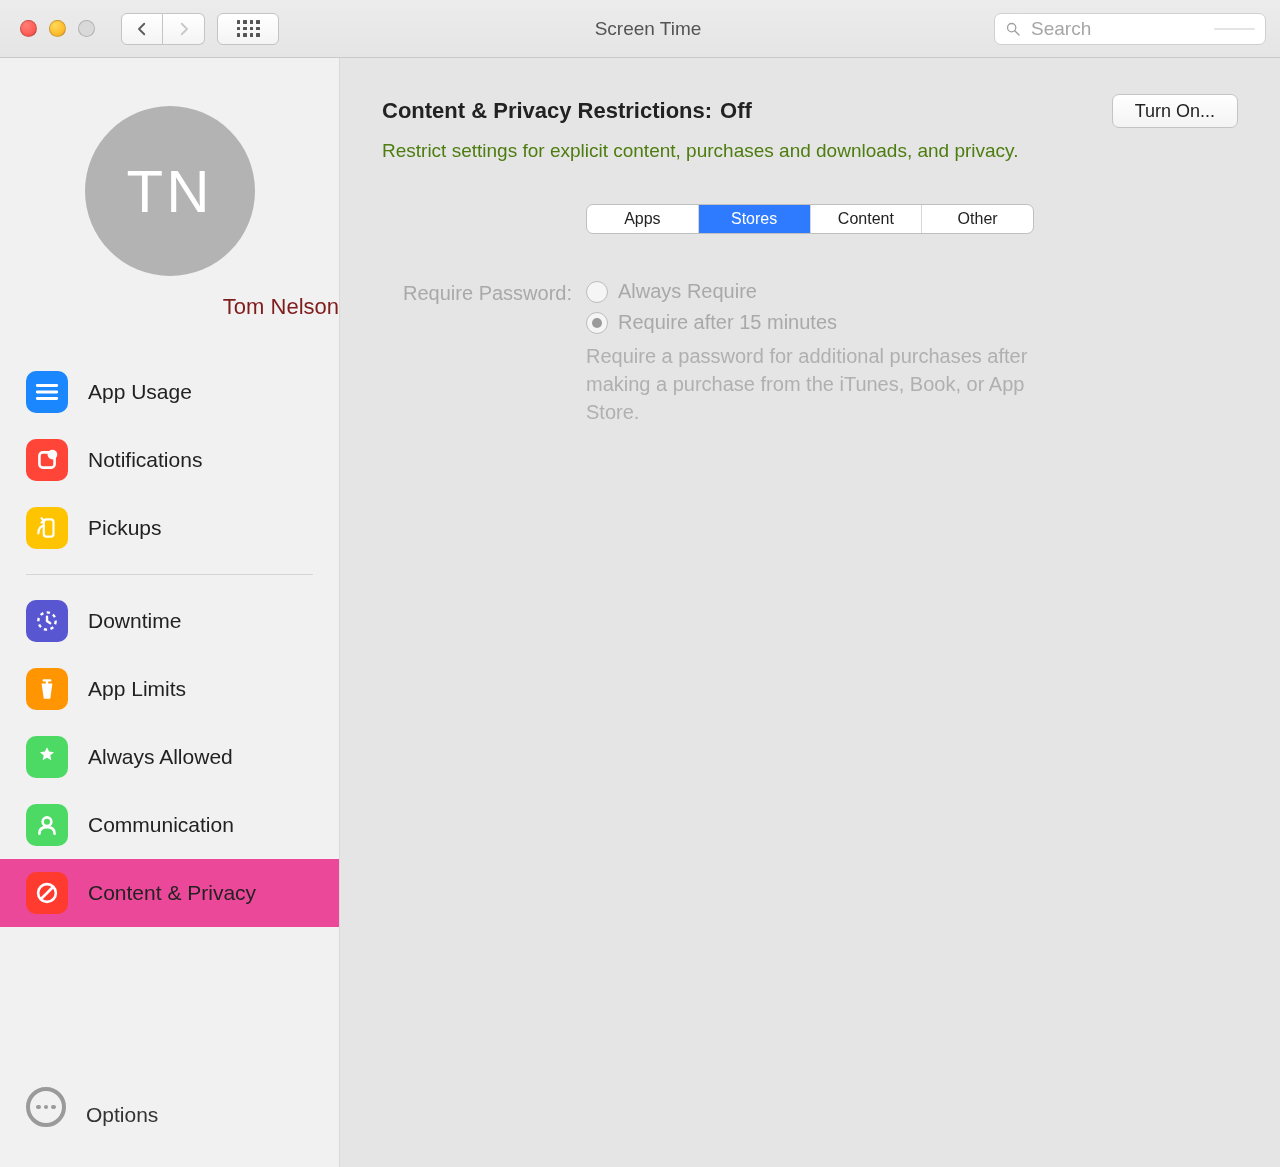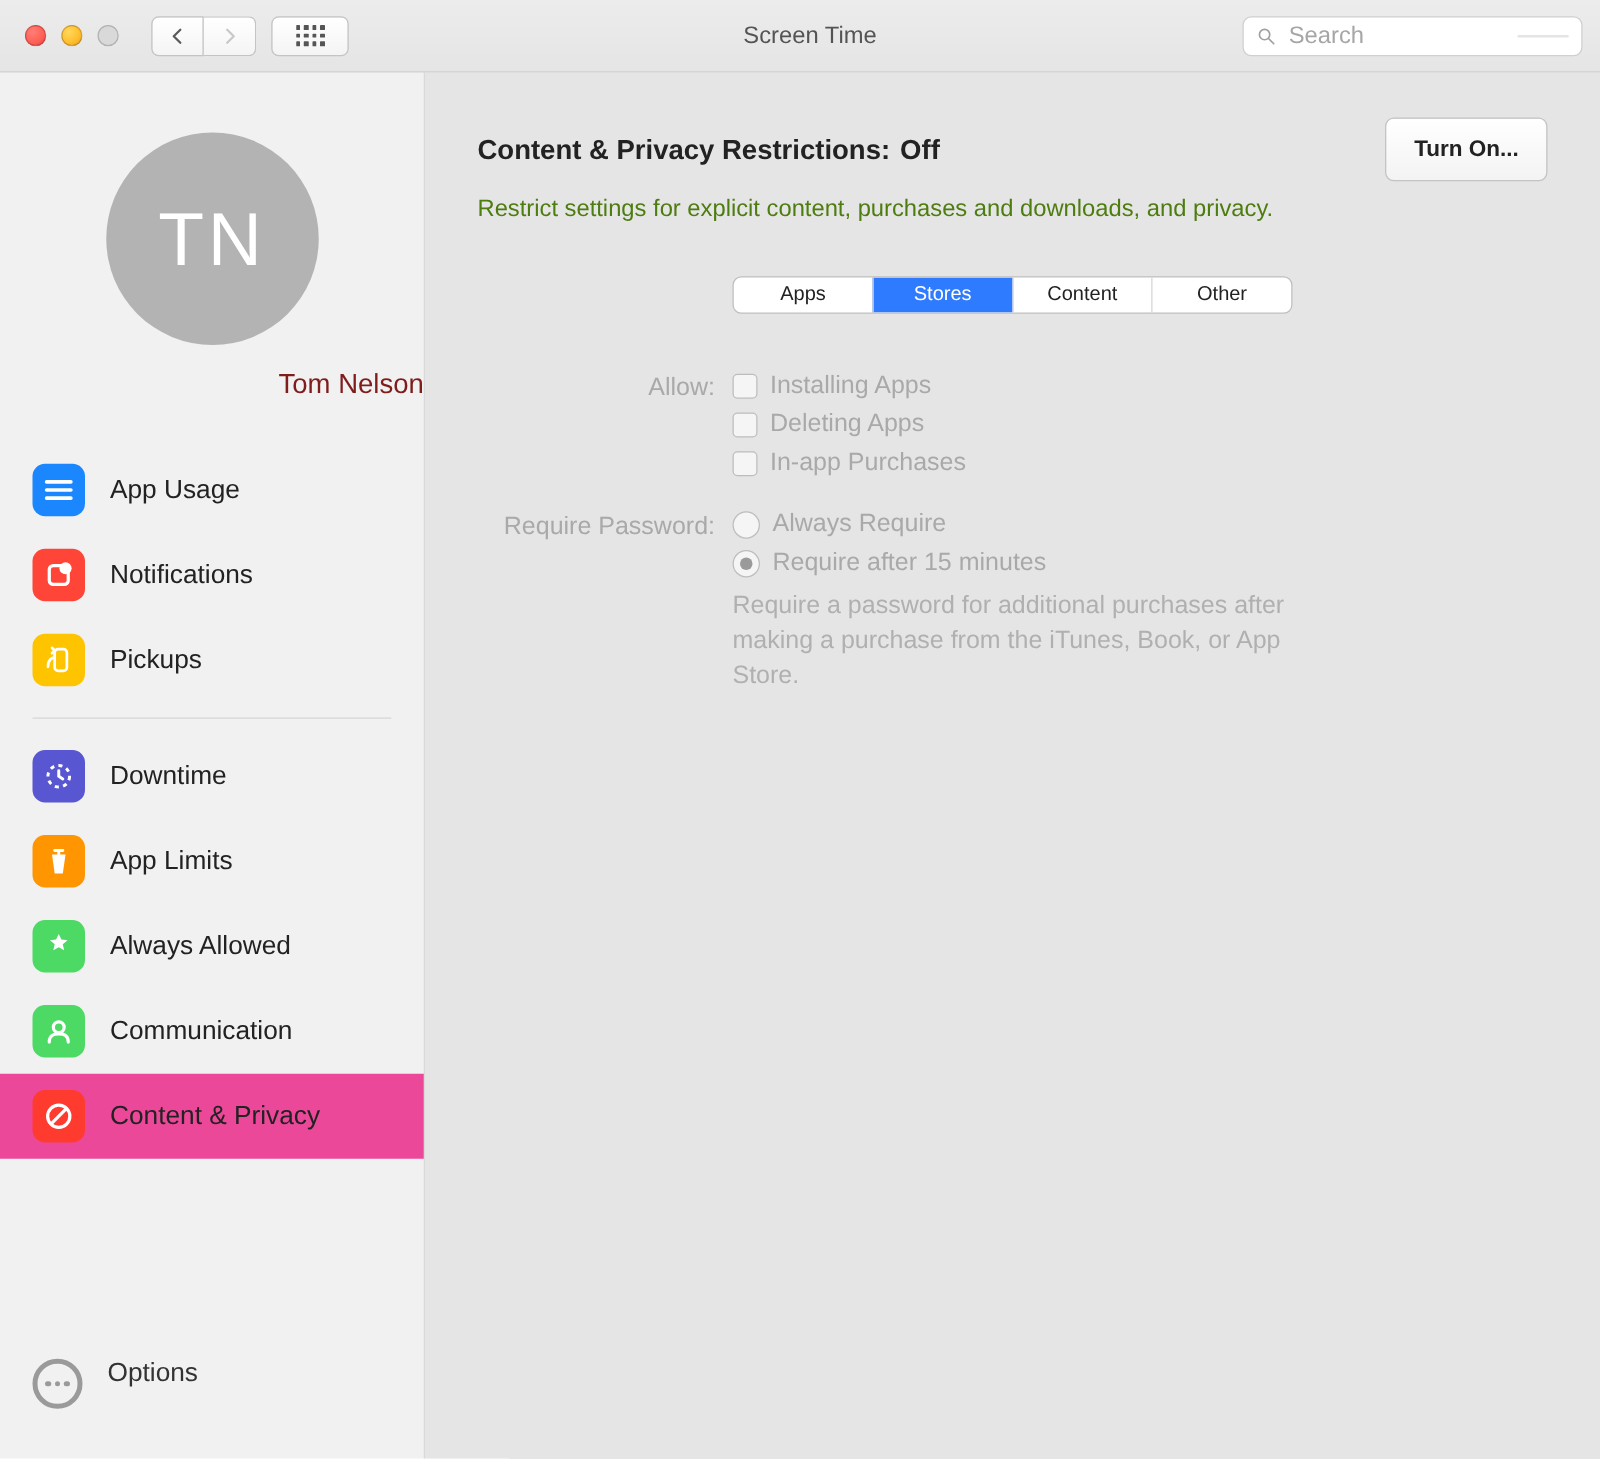--- a/index.html
+++ b/index.html
@@ -173,21 +173,21 @@
 .ic-orange { background: #ff9500; }
 .ic-green  { background: #4cd964; }
 .ic-green2 { background: #4cd964; }
 .ic-red2   { background: #ff3b30; }
 
 .sidebar-footer {
   margin-top: auto;
   padding: 18px 26px 40px 26px;
 }
 .options-row {
-  display: flex; align-items: flex-start; gap: 20px;
+  display: flex; align-items: flex-end; gap: 20px;
   font-size: 21px; color: #333;
 }
 .options-circle {
   width: 40px; height: 40px;
   border-radius: 50%;
   border: 4px solid #9a9a9a;
   display: flex; align-items: center; justify-content: center;
 }
 .options-dots {
   display: flex; gap: 3px;
@@ -197,27 +197,27 @@
 }
 
 
 .header-row {
   display: flex; align-items: center;
 }
 .header-title { font-size: 22px; font-weight: 600; color: #222; }
 .header-status { font-size: 22px; font-weight: 600; margin-left: 8px; color: #222; }
 .turn-on {
   margin-left: auto;
-  height: 51px;
+  height: 34px;
   padding: 0 22px;
   background: linear-gradient(#ffffff, #f3f3f3);
   border: 1px solid #c4c4c4;
   border-radius: 7px;
   font-size: 18px;
-  display: flex; align-items: center; justify-content: center; font-weight: bold;
+  display: flex; align-items: center; justify-content: center;
 }
 .header-desc {
   margin-top: 12px;
   font-size: 19px;
   color: #4d7c0f;
 }
 
 .segmented {
   display: flex;
   margin: 42px auto 0 auto;
@@ -451,37 +451,20 @@
 
     <div class="segmented">
       <div class="seg">Apps</div>
       <div class="seg active">Stores</div>
       <div class="seg">Content</div>
       <div class="seg">Other</div>
     </div>
 
     <div class="form">
 
-      <div class="form-row">
-        <div class="form-label-col">Allow:</div>
-        <div class="form-ctrl-col">
-          <div class="check-row">
-            <div class="check-box"></div>
-            <span>Installing Apps</span>
-          </div>
-          <div class="check-row">
-            <div class="check-box"></div>
-            <span>Deleting Apps</span>
-          </div>
-          <div class="check-row">
-            <div class="check-box"></div>
-            <span>In-app Purchases</span>
-          </div>
-        </div>
-      </div>
 
       <div class="form-row" style="margin-top:18px;">
         <div class="form-label-col">Require Password:</div>
         <div class="form-ctrl-col">
           <div class="radio-row">
             <div class="radio"></div>
             <span>Always Require</span>
           </div>
           <div class="radio-row">
             <div class="radio checked"></div>

